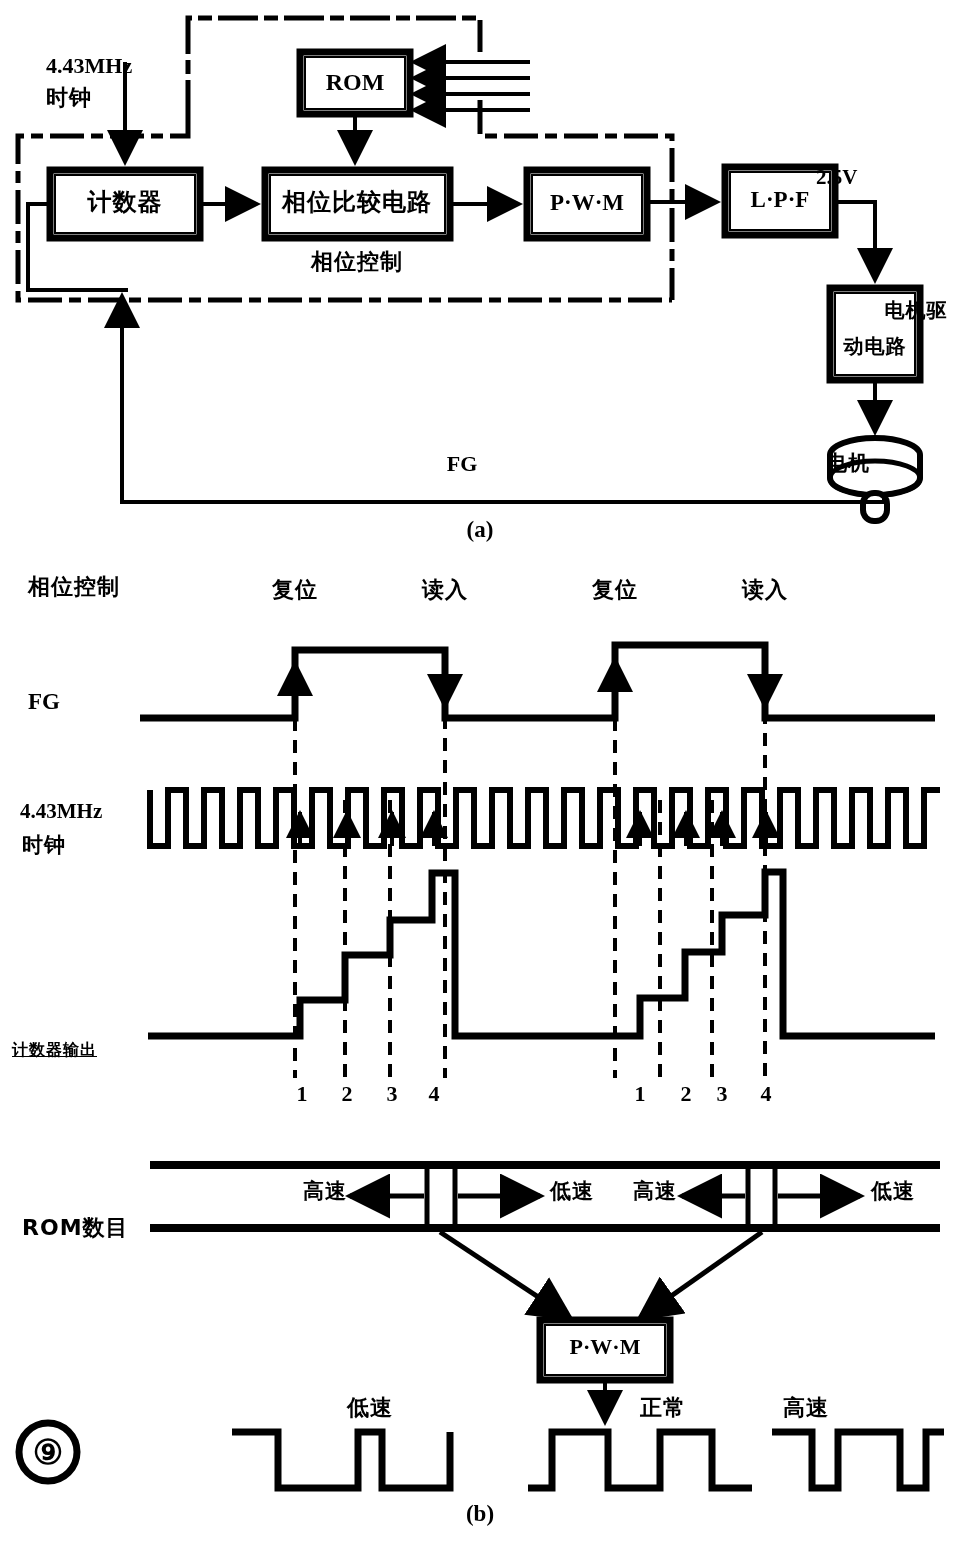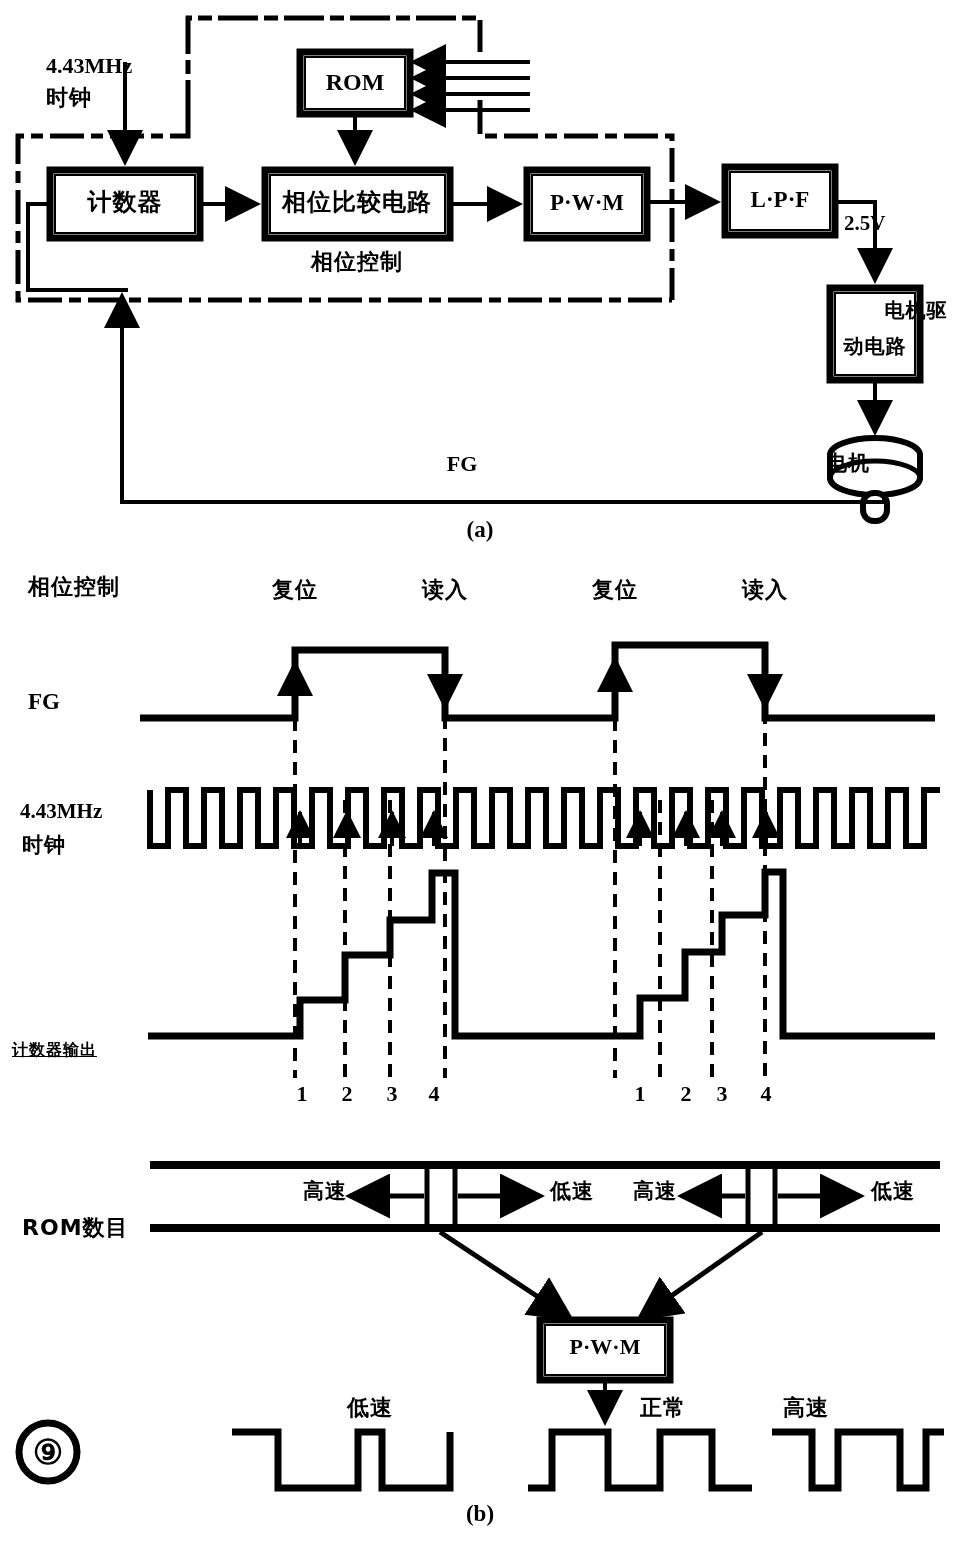--- a/index.html
+++ b/index.html
@@ -210,21 +210,21 @@
 
 
   <div class="lbl cjk ctr" style="left:125px; top:190px; font-size:24px;">计数器</div>
 
   <div class="lbl cjk ctr" style="left:357px; top:190px; font-size:24px;">相位比较电路</div>
 
   <div class="lbl lat ctr" style="left:587px; top:191px; font-size:23px;">P·W·M</div>
 
   <div class="lbl lat ctr" style="left:780px; top:188px; font-size:23px;">L·P·F</div>
 
-  <div class="lbl lat" style="left:844px; top:166px; font-size:21px;margin-top:46px;">2.5V</div>
+  <div class="lbl lat" style="left:816px; top:166px; font-size:21px;">2.5V</div>
 
   <div class="lbl cjk ctr" style="left:916px; top:300px; font-size:20px;">电机驱</div>
   <div class="lbl cjk ctr" style="left:875px; top:336px; font-size:20px;">动电路</div>
 
   <div class="lbl cjk ctr" style="left:357px; top:252px; font-size:22px;font-family:Liberation Mono, monospace;">相位控制</div>
 
   <div class="lbl lat ctr" style="left:462px; top:452px; font-size:22px;">FG</div>
 
   <div class="lbl cjk" style="left:826px; top:452px; font-size:21px;">电机</div>
 

